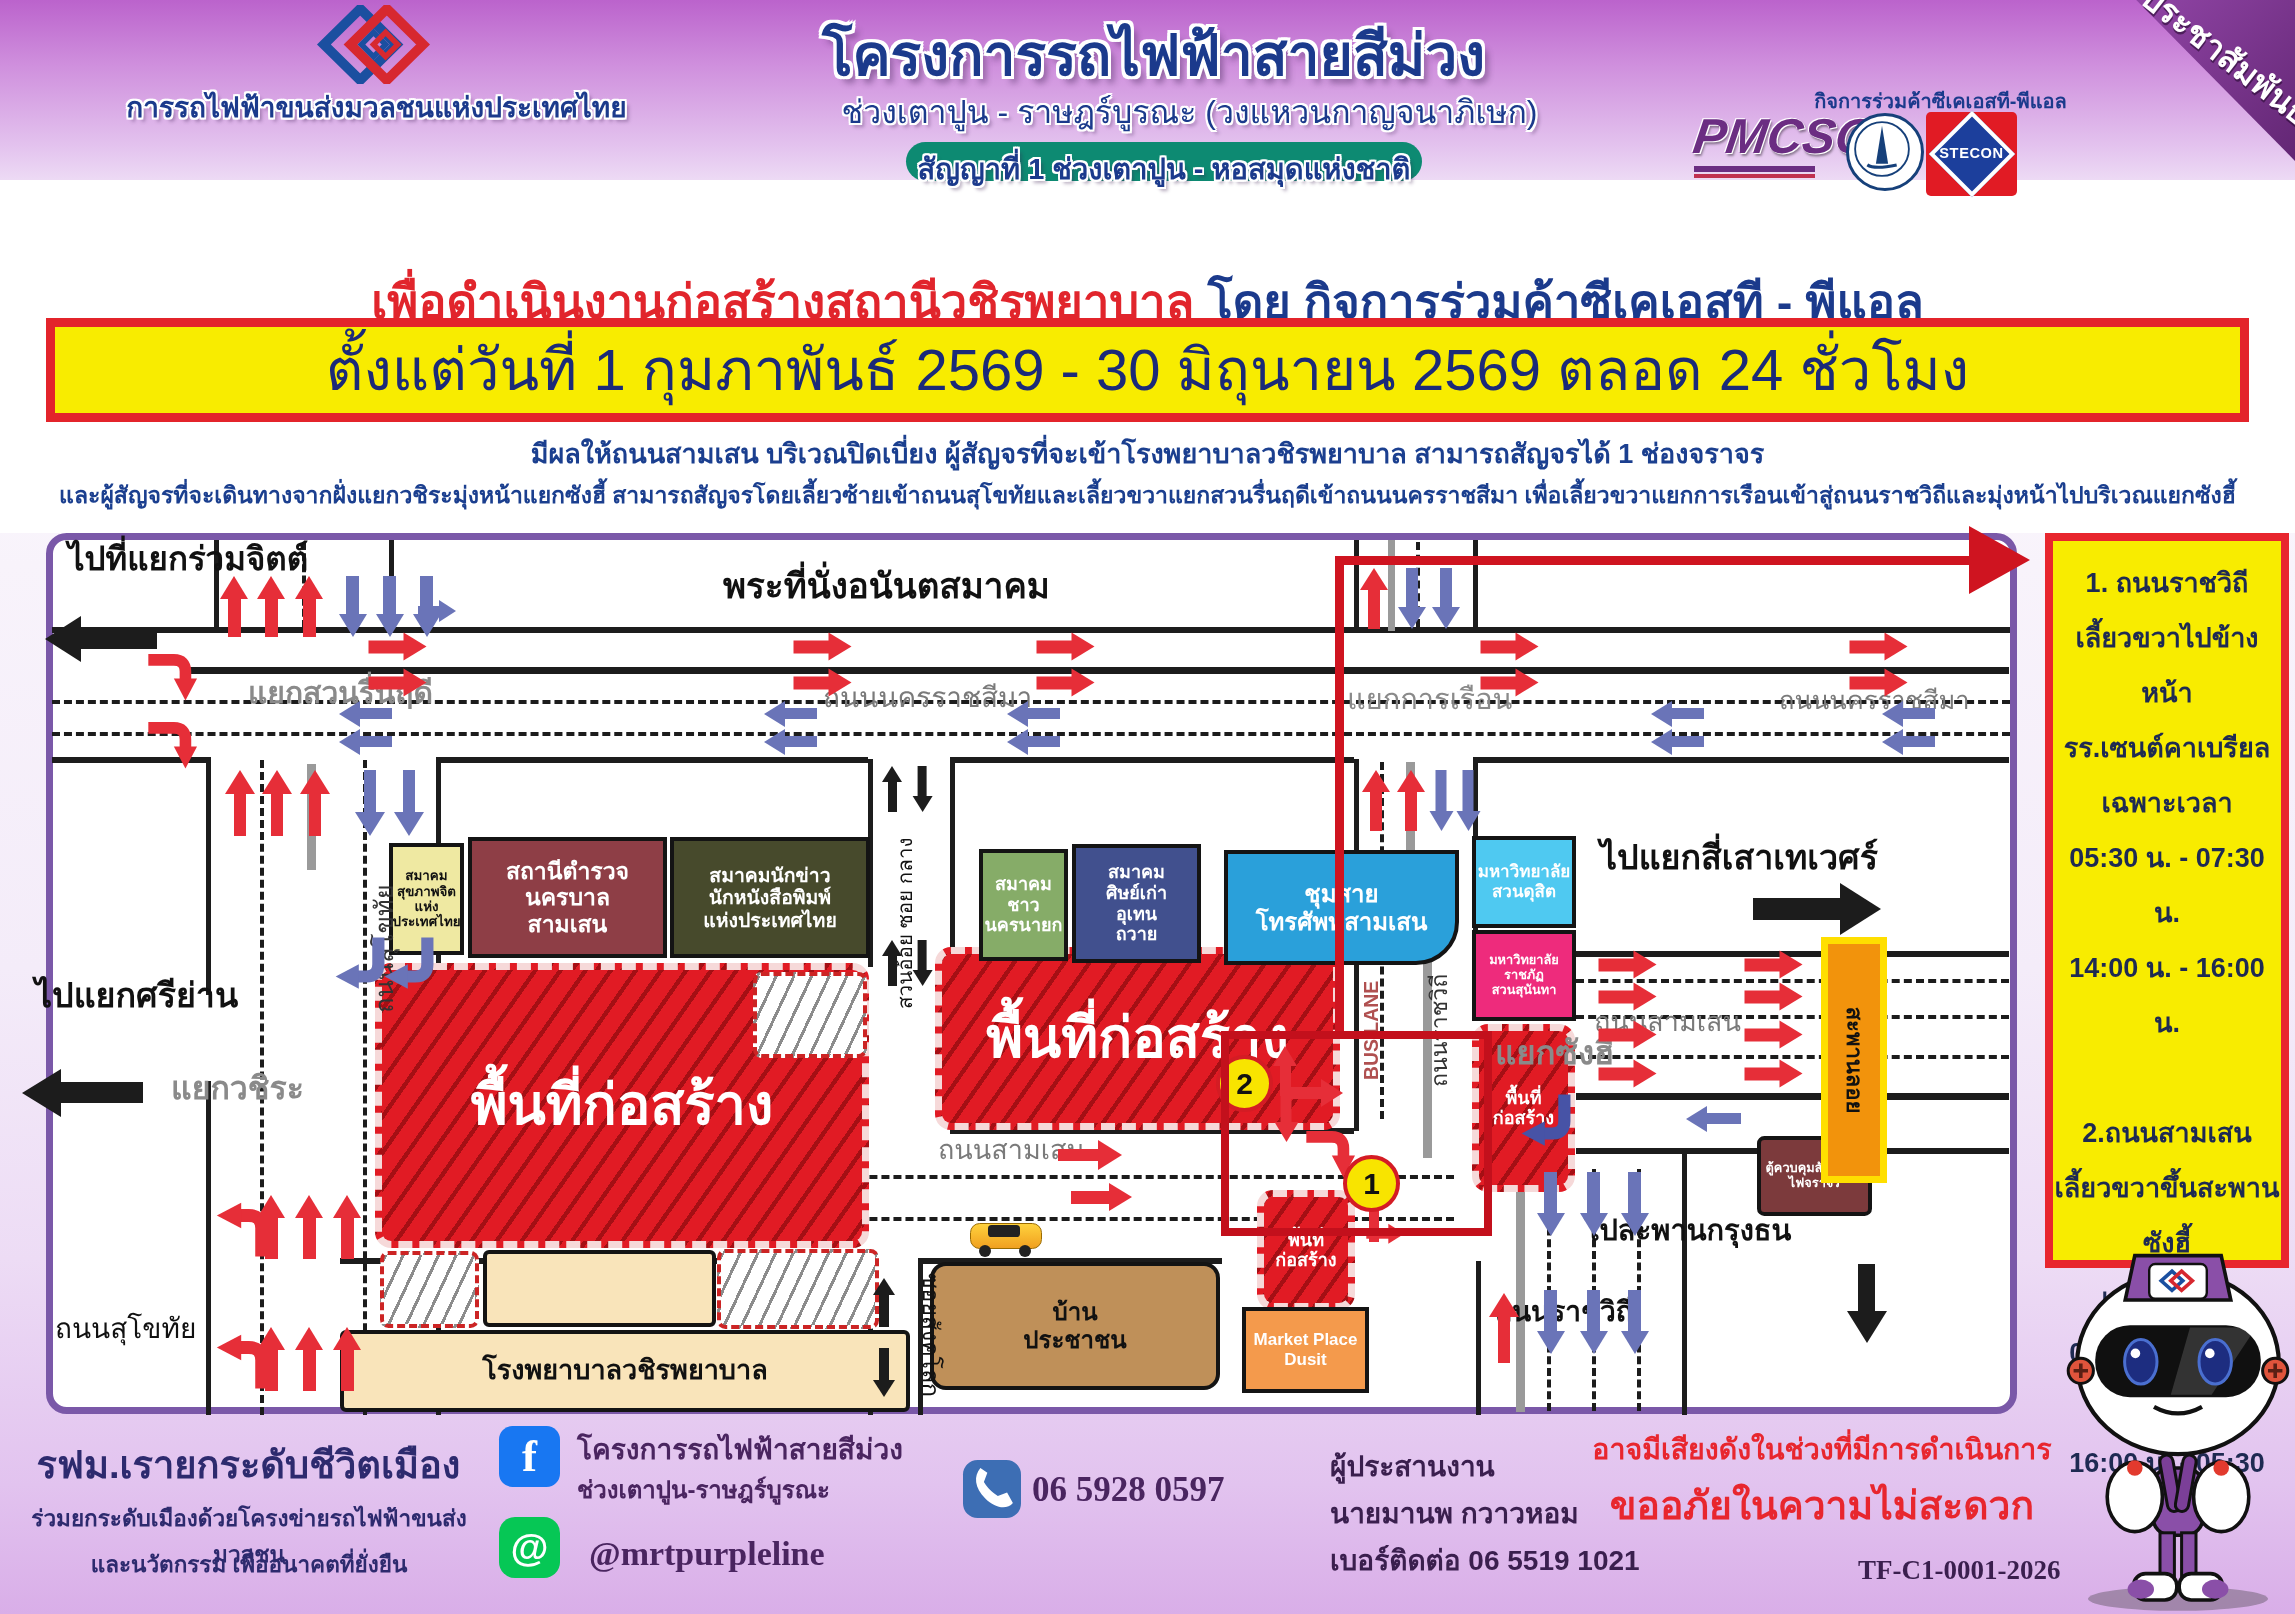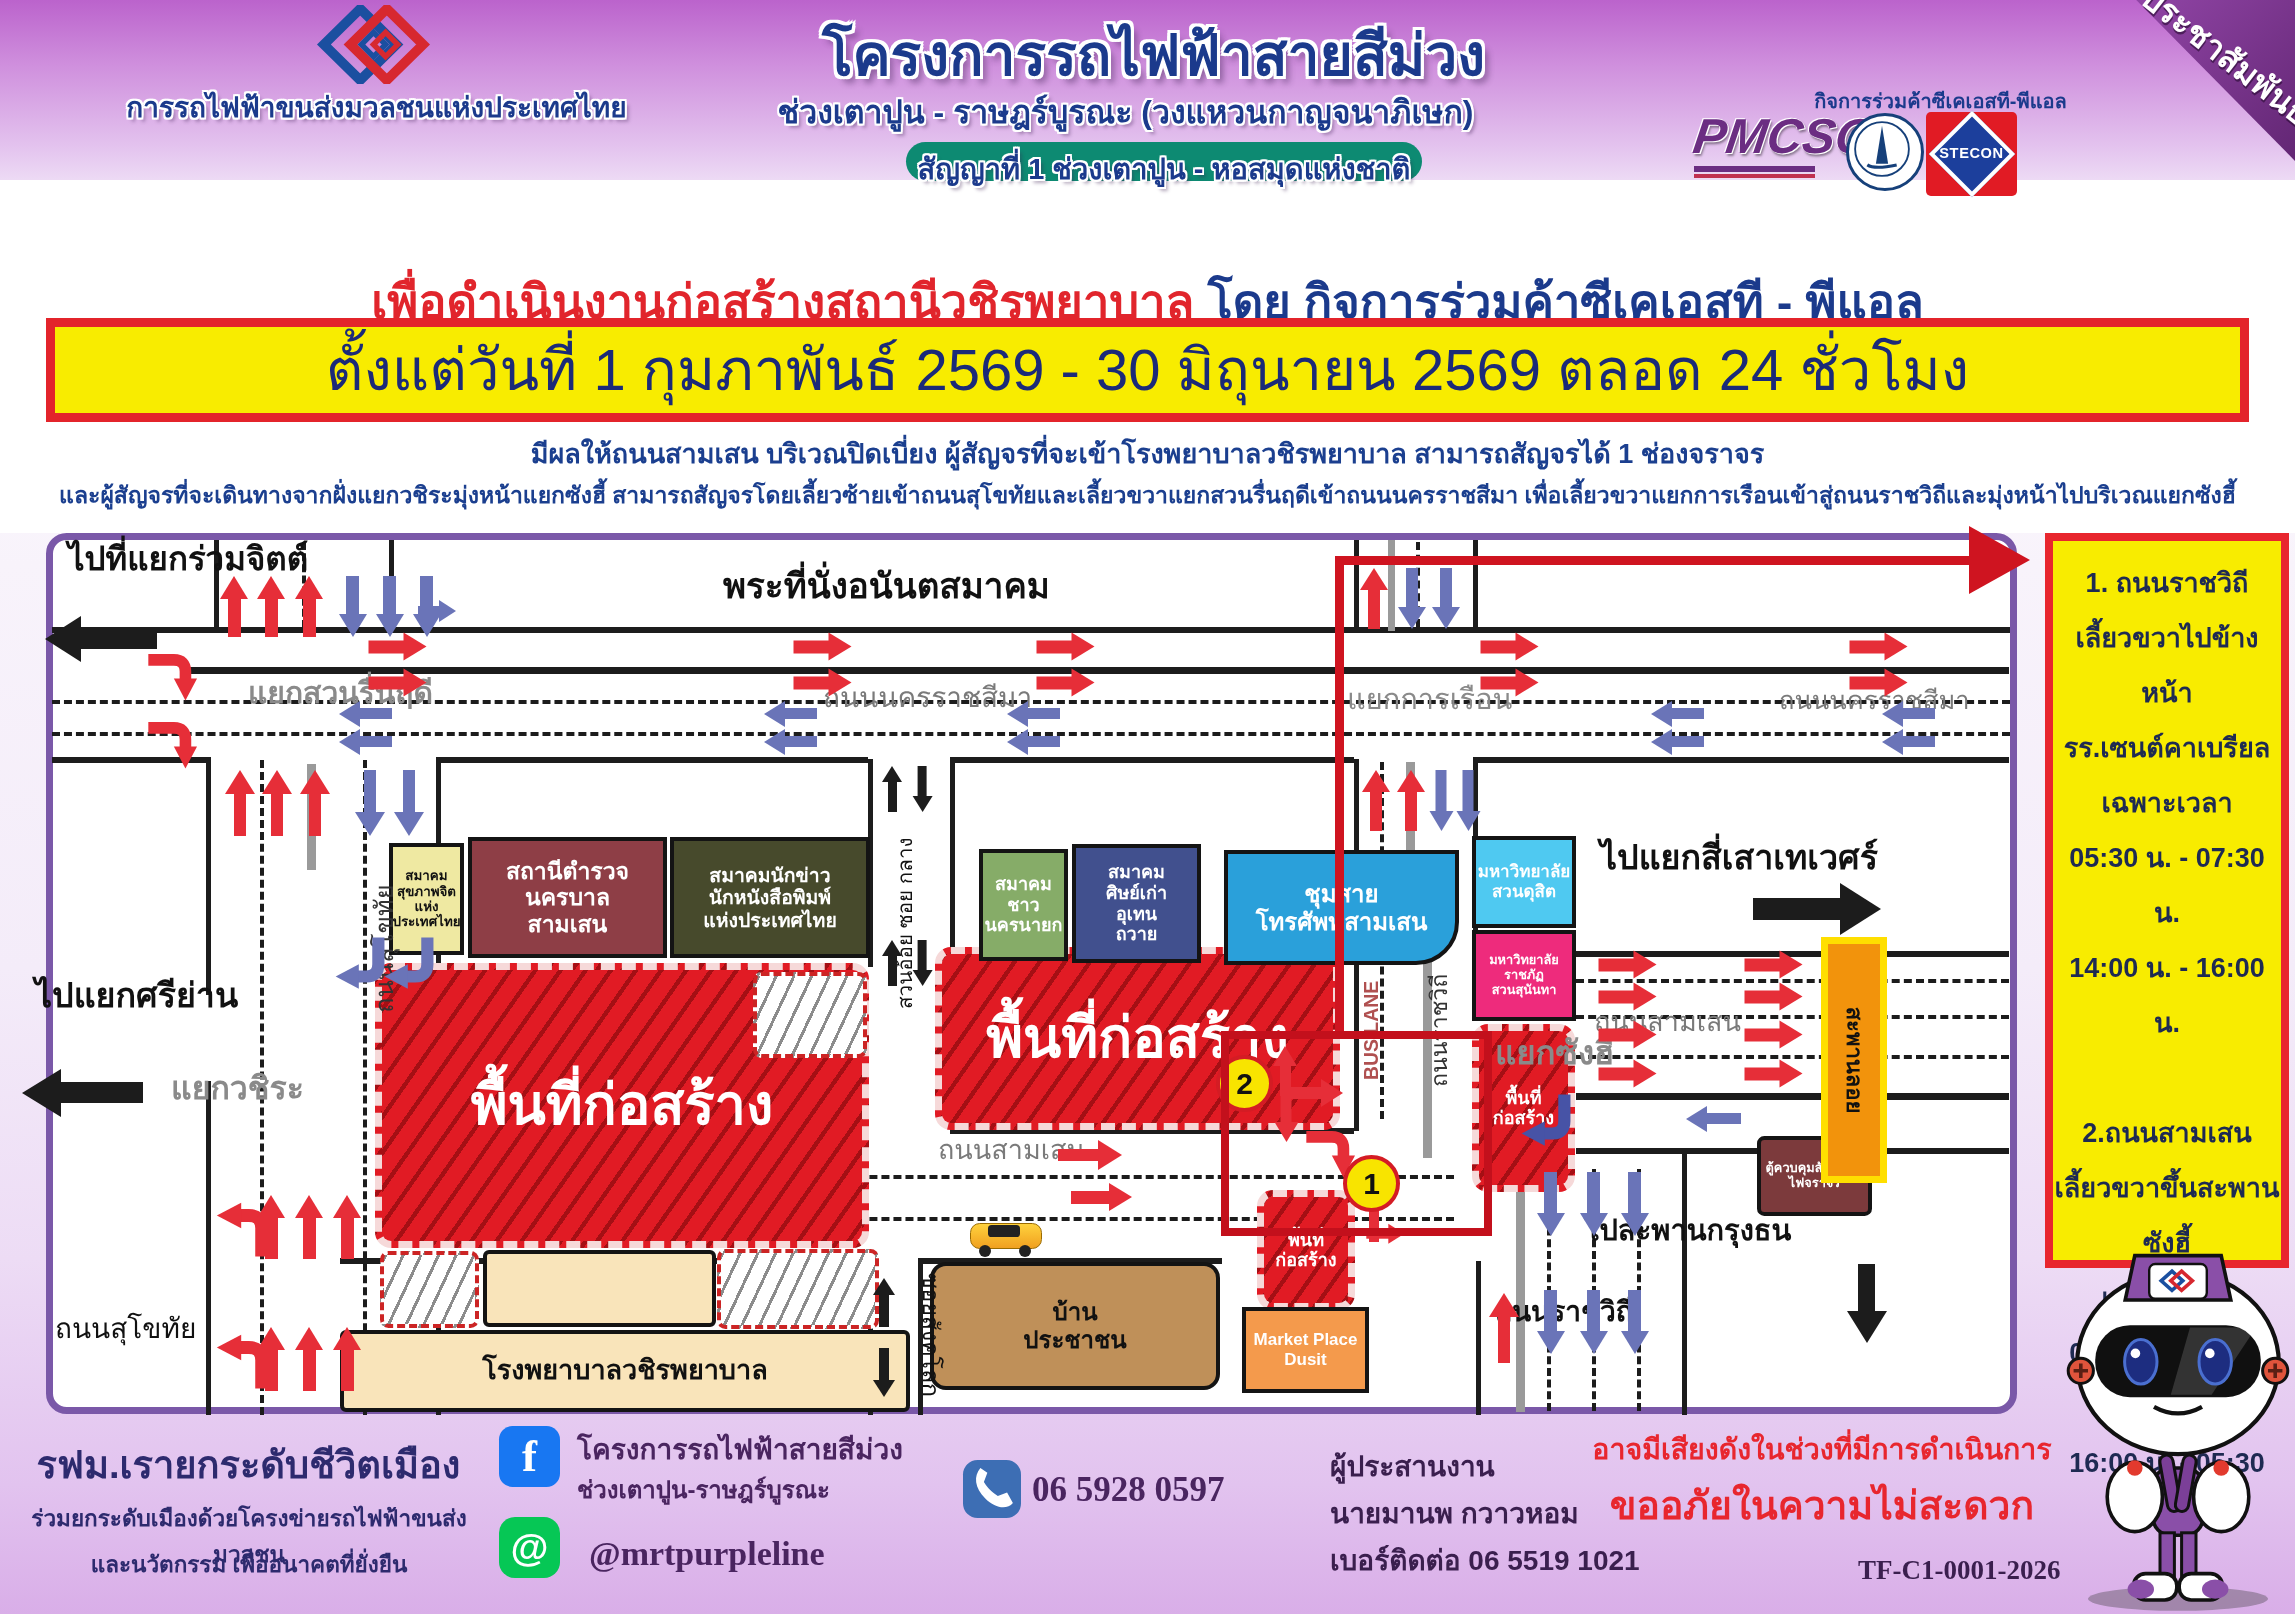--- a/index.html
+++ b/index.html
@@ -39,21 +39,21 @@
 
   <svg class="abs" style="left:313px;top:4.9px;" width="121" height="79" viewBox="0 0 200 130">
     <path d="M78 6 L138 65 L78 124 L18 65 Z" fill="none" stroke="#1b4fa0" stroke-width="16"></path>
     <path d="M122 6 L182 65 L122 124 L62 65 Z" fill="none" stroke="#d7282f" stroke-width="16"></path>
     <path d="M100 45 L120 65 L100 85 L80 65 Z" fill="none" stroke="#1b4fa0" stroke-width="9"></path>
     <path d="M120 45 L140 65 L120 85 L100 65 Z" fill="none" stroke="#d7282f" stroke-width="9"></path>
   </svg>
   <div class="abs ctr outline-w-sm" style="left:70px;top:85px;width:613px;font-size:28px;font-weight:700;color:#1b3a8c;">การรถไฟฟ้าขนส่งมวลชนแห่งประเทศไทย</div>
 
   <div class="abs ctr outline-w" style="left:698px;top:9.7px;width:911px;font-size:57px;font-weight:700;color:#1b3a8c;">โครงการรถไฟฟ้าสายสีม่วง</div>
-  <div class="abs ctr outline-w-sm" style="left:670px;top:86px;width:911px;font-size:32px;font-weight:700;color:#1b3a8c;">ช่วงเตาปูน - ราษฎร์บูรณะ (วงแหวนกาญจนาภิเษก)</div>
+  <div class="abs ctr outline-w-sm" style="left:734px;top:86px;width:911px;font-size:32px;font-weight:400;color:#1b3a8c;">ช่วงเตาปูน - ราษฎร์บูรณะ (วงแหวนกาญจนาภิเษก)</div>
   <div class="abs" style="left:906px;top:142px;width:516px;height:39px;background:#0d8a72;border-radius:19.4px;"></div>
   <div class="abs ctr outline-w-sm" style="left:906px;top:146px;width:516px;font-size:29px;font-weight:700;color:#1b3a8c;">สัญญาที่ 1 ช่วงเตาปูน - หอสมุดแห่งชาติ</div>
 
   <div class="abs ctr" style="left:1813px;top:85px;width:255px;font-size:20px;font-weight:700;color:#1b3a8c;">กิจการร่วมค้าซีเคเอสที-พีแอล</div>
   <div class="abs" style="left:1694px;top:108px;width:131px;height:73px;">
     <div style="font-size:49px;font-weight:900;font-style:italic;color:#6b2d82;transform:skewX(-8deg);text-shadow:1.2px 1.2px 0 #fff,-1.2px -1.2px 0 #fff,2.4px 3px 2.4px rgba(0,0,0,.4);">PMCSC1</div>
     <div style="margin-top:2.4px;width:121px;height:5.5px;background:#6b2d82;"></div>
     <div style="margin-top:2.4px;width:121px;height:3.6px;background:#c03050;"></div>
   </div>
   <div class="abs" style="left:1846px;top:113px;width:72px;height:72px;border-radius:50%;background:#fff;border:3px solid #16407a;">

